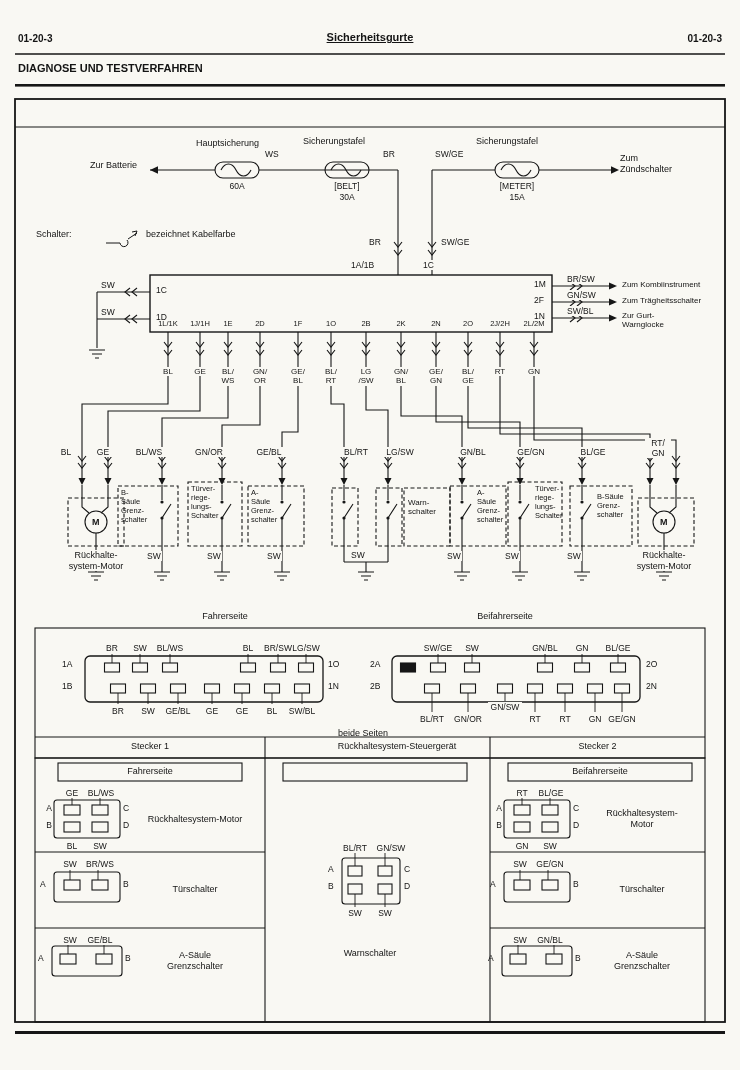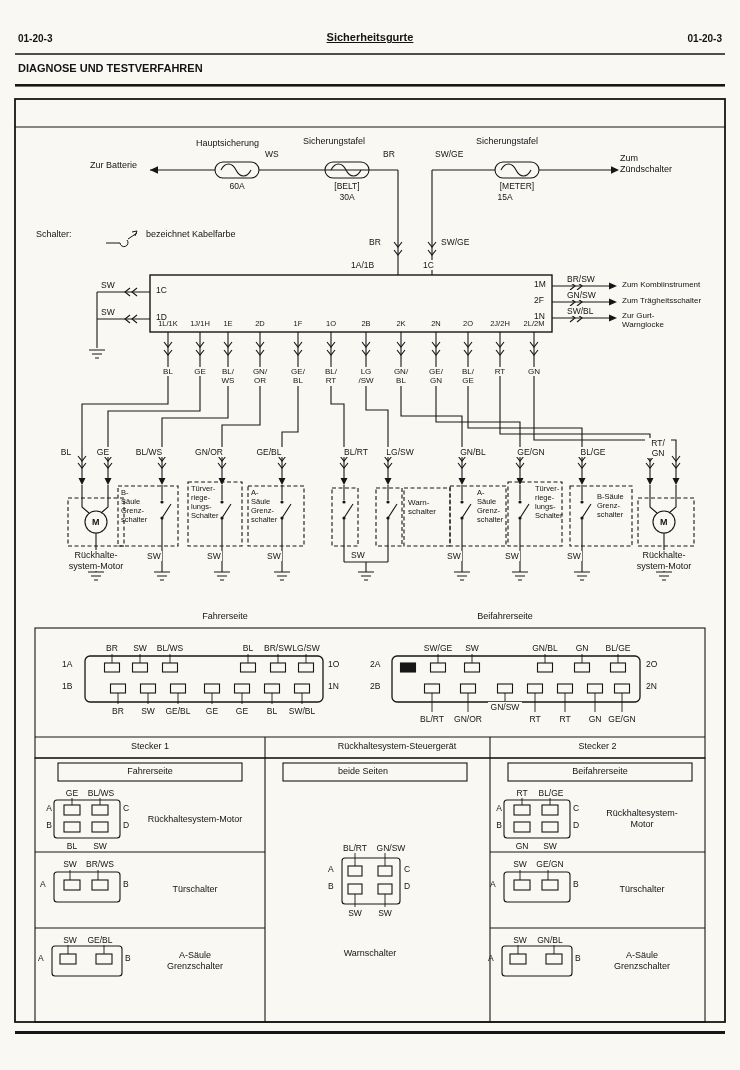--- a/index.html
+++ b/index.html
@@ -209,21 +209,21 @@
 <span class="t" style="left:196px;top:138px">Hauptsicherung</span>
 <span class="t s85 bg" style="left:264px;top:149px">WS</span>
 <span class="t s85 c" style="left:215px;width:44px;top:181px">60A</span>
 <span class="t" style="left:303px;top:136px">Sicherungstafel</span>
 <span class="t s85 c" style="left:325px;width:44px;top:181px">[BELT]</span>
 <span class="t s85 c" style="left:325px;width:44px;top:192px">30A</span>
 <span class="t s85 bg" style="left:382px;top:149px">BR</span>
 <span class="t s85 bg" style="left:434px;top:149px">SW/GE</span>
 <span class="t" style="left:476px;top:136px">Sicherungstafel</span>
 <span class="t s85 c" style="left:495px;width:44px;top:181px">[METER]</span>
-<span class="t s85 c" style="left:483px;width:44px;top:192px">15A</span>
+<span class="t s85 c" style="left:495px;width:44px;top:192px">15A</span>
 <span class="t" style="left:620px;top:153px">Zum
 Zündschalter</span>
 <span class="t" style="left:36px;top:229px">Schalter:</span>
 <span class="t" style="left:146px;top:229px">bezeichnet Kabelfarbe</span>
 <span class="t s85 bg" style="left:368px;top:237px">BR</span>
 <span class="t s85 bg" style="left:440px;top:237px">SW/GE</span>
 <span class="t s85 bg" style="left:350px;top:260px">1A/1B</span>
 <span class="t s85 bg" style="left:422px;top:260px">1C</span>
 
 <span class="t s85" style="left:156px;top:285px">1C</span>
@@ -361,21 +361,21 @@
 <span class="t s85 c" style="left:451px;width:34px;top:714px">GN/OR</span>
 <span class="t s85 c" style="left:518px;width:34px;top:714px">RT</span>
 <span class="t s85 c" style="left:548px;width:34px;top:714px">RT</span>
 <span class="t s85 c" style="left:578px;width:34px;top:714px">GN</span>
 <span class="t s85 c" style="left:605px;width:34px;top:714px">GE/GN</span>
 <span class="t c" style="left:35px;width:230px;top:741px">Stecker 1</span>
 <span class="t c" style="left:265px;width:264px;top:741px">Rückhaltesystem-Steuergerät</span>
 <span class="t c" style="left:490px;width:215px;top:741px">Stecker 2</span>
 
 <span class="t c" style="left:58px;width:184px;top:766px">Fahrerseite</span>
-<span class="t c" style="left:283px;width:160px;top:766px">beide Seiten</span>
+<span class="t c" style="left:283px;width:160px;top:728px">beide Seiten</span>
 <span class="t c" style="left:508px;width:184px;top:766px">Beifahrerseite</span>
 
 <span class="t s85 c" style="left:62px;width:20px;top:788px">GE</span>
 <span class="t s85 c" style="left:86px;width:30px;top:788px">BL/WS</span>
 <span class="t s85 r" style="left:38px;width:14px;top:803px">A</span>
 <span class="t s85 r" style="left:38px;width:14px;top:820px">B</span>
 <span class="t s85" style="left:123px;top:803px">C</span>
 <span class="t s85" style="left:123px;top:820px">D</span>
 <span class="t s85 c" style="left:62px;width:20px;top:841px">BL</span>
 <span class="t s85 c" style="left:90px;width:20px;top:841px">SW</span>

